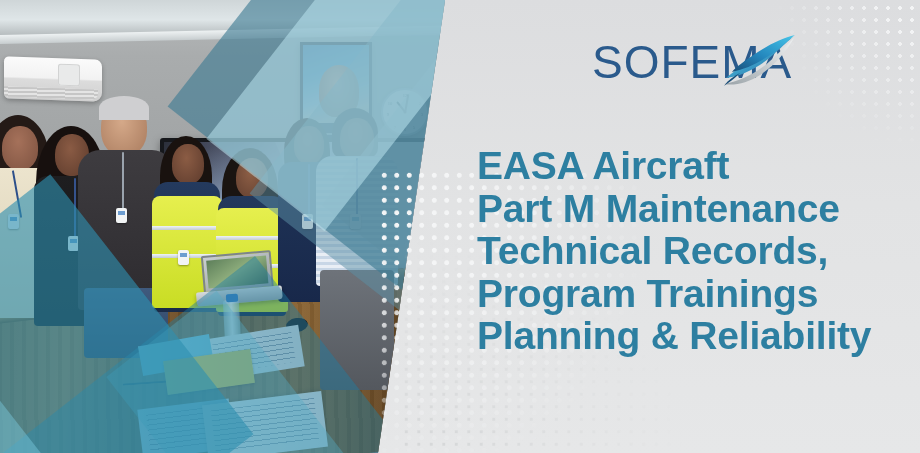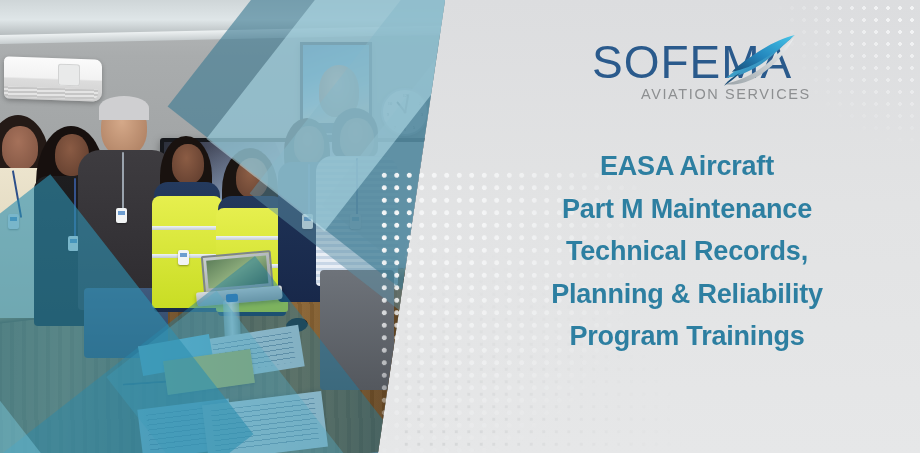--- a/index.html
+++ b/index.html
@@ -361,24 +361,24 @@
     font-size:14.5px; font-weight:400; letter-spacing:1.6px;
     color:#8d8f91; white-space:nowrap;
   }
   .logo-swoosh{
     position:absolute; right:-4px; top:-2px; width:74px; height:56px;
   }
 
   
   .title{
     position:absolute; right:23px; top:145px; width:420px;
-    text-align:center;
+    text-align:left;
     color:#2d7fa1;
     font-family:"Liberation Sans", sans-serif;
-    font-size:27px;
+    font-size:39px;
     font-weight:bold;
     line-height:42.5px;
     letter-spacing:-0.2px;
   }
   .title span{display:block; white-space:nowrap;}
 </style>
 </head>
 <body>
 
 <div class="banner">
@@ -542,21 +542,20 @@
       <div class="ribbon r-bot-a"></div>
       <div class="ribbon r-bot-b"></div>
     </div>
   </div>
 
   <div class="dots dots-bl"></div>
   <div class="dots dots-bl2"></div>
 
   <div class="logo">
     <div class="logo-word">SOFEMA</div>
-    <div class="logo-sub">AVIATION SERVICES</div>
     <svg class="logo-swoosh" viewBox="0 0 74 56">
       <defs>
         <linearGradient id="sw1" x1="0" y1="1" x2="1" y2="0">
           <stop offset="0%" stop-color="#1a4e78"></stop>
           <stop offset="45%" stop-color="#2487bd"></stop>
           <stop offset="100%" stop-color="#46c6ea"></stop>
         </linearGradient>
         <linearGradient id="sw2" x1="0" y1="1" x2="1" y2="0">
           <stop offset="0%" stop-color="#9aa3a8"></stop>
           <stop offset="60%" stop-color="#cfd4d7"></stop>
@@ -575,17 +574,17 @@
       <path d="M10 38 C 28 34, 46 24, 60 12 C 66 7, 70 3, 73 1 C 60 4, 44 12, 30 22 C 21 28, 14 33, 10 38 Z" fill="url(#sw1)"></path>
 
       <path d="M2 52 C 6 46, 12 42, 18 39 C 12 45, 6 49, 2 52 Z" fill="#1a4e78"></path>
     </svg>
   </div>
 
   <div class="title">
     <span>EASA Aircraft</span>
     <span>Part M Maintenance</span>
     <span>Technical Records,</span>
+    <span>Program Trainings</span>
     <span>Planning &amp; Reliability</span>
-    <span>Program Trainings</span>
   </div>
 
 </div>
 
 </body></html>

